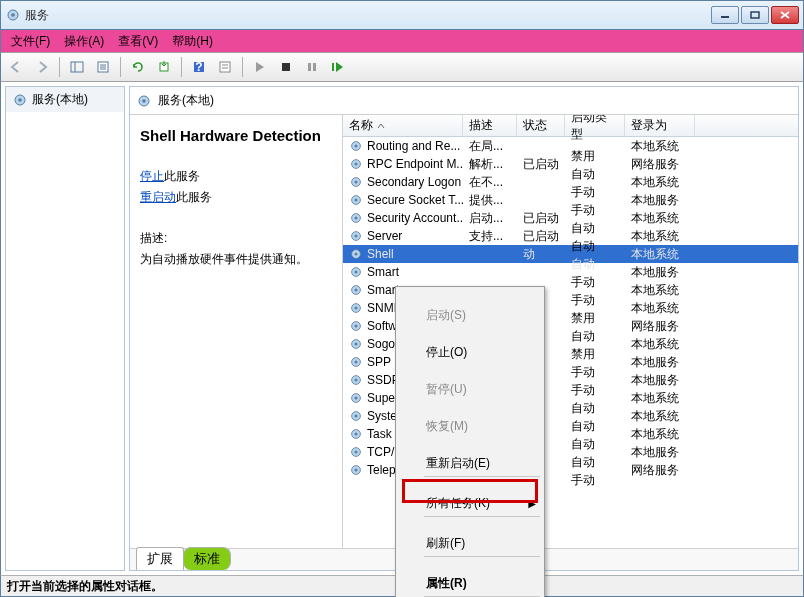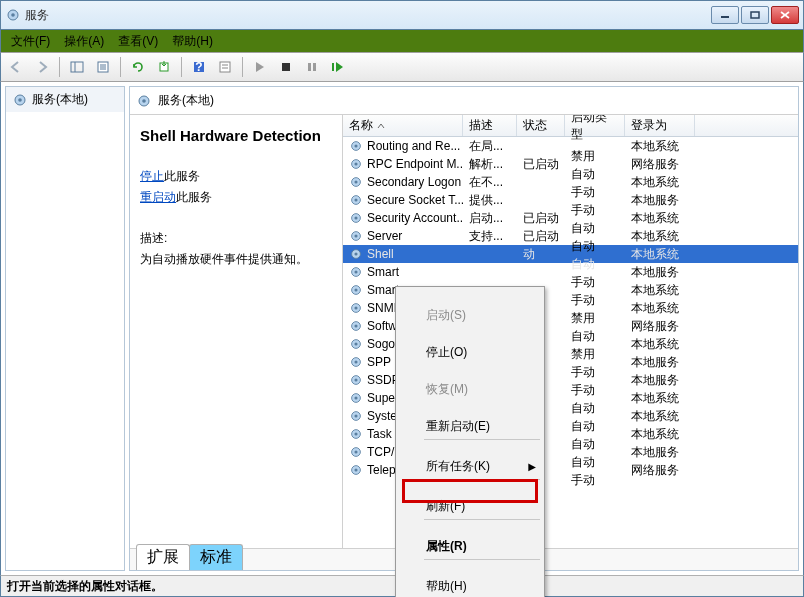--- a/index.html
+++ b/index.html
@@ -8,21 +8,21 @@
 
 .titlebar { height: 30px; background: linear-gradient(#eaf3fb,#d7e8f7); border: 1px solid #5a7fa0; display: flex; align-items: center; padding: 0 4px; }
 .titlebar .icon { width:16px; height:16px; margin-right:4px; display:inline-block;}
 .titlebar .title { flex:1; color:#2a2a2a; }
 .winbtns { display:flex; gap:2px;}
 .winbtn { width:28px; height:18px; border:1px solid #6a8bac; border-radius:2px; background:linear-gradient(#eaf3fc,#c7dbef); display:flex;align-items:center;justify-content:center;font-size:10px;color:#2a425e;}
 .winbtn.close{ background:linear-gradient(#f08a8a,#d43a3a); color:#fff; border-color:#a02020;}
 svg { display:block; }
 
 
-.menubar { height:22px; background:#4d7c0f; border-left:1px solid #5a7fa0; border-right:1px solid #5a7fa0; display:flex; align-items:center; padding:0 4px; gap:2px;}
+.menubar { height:22px; background:#ec4899; border-left:1px solid #5a7fa0; border-right:1px solid #5a7fa0; display:flex; align-items:center; padding:0 4px; gap:2px;}
 .menuitem { padding:2px 6px; }
 
 
 .toolbar { height:30px; background:linear-gradient(#fdfdfd,#e8e8e8); border:1px solid #a0a0a0; border-left:1px solid #5a7fa0; border-right:1px solid #5a7fa0; display:flex; align-items:center; padding:0 4px; gap:4px;}
 .tbtn { width:22px; height:22px; border:1px solid transparent; display:flex;align-items:center;justify-content:center; border-radius:2px;}
 .tsep { width:1px; height:20px; background:#b0b0b0; margin:0 2px;}
 .tbtn.disabled{opacity:.45;}
 
 
 .content { display:flex; height: calc(597px - 30px - 22px - 30px - 22px); border-left:1px solid #5a7fa0; border-right:1px solid #5a7fa0; background:#fff;}
@@ -45,22 +45,22 @@
 .rows{ overflow-y:auto; height: calc(100% - 22px);}
 .row{ display:flex; height:18px; align-items:center;}
 .row .cell{ padding:0 6px; white-space:nowrap; overflow:hidden; text-overflow:ellipsis;}
 .row .cell.n{width:120px; display:flex;align-items:center;gap:4px;}
 .row .cell.d{width:54px;} .row .cell.s{width:48px;} .row .cell.t{width:60px;margin-top:20px;} .row .cell.l{width:70px;}
 .row.sel{ background:#2f6fd0; color:#e5e5e5;}
 .gear-sm{width:14px;height:14px;flex-shrink:0;}
 
 
 .rp-tabs{ height:22px; border-top:1px solid #d0d0d0; display:flex; align-items:flex-end; padding-left:6px; background:#f8f8f8;}
-.rp-tab{ padding:2px 10px; border:1px solid #b0b0b0; border-bottom:none; background:#fff; border-radius:3px 3px 0 0; margin-right:-1px; font-size:16px;margin-top:24px;}
-.rp-tab.inactive{ background:#7dd3fc;}
+.rp-tab{ padding:2px 10px; border:1px solid #b0b0b0; border-bottom:none; background:#fff; border-radius:3px 3px 0 0; margin-right:-1px; font-size:13px;margin-top:24px;}
+.rp-tab.inactive{ background:#84cc16;border-radius:8px;}
 
 
 .statusbar{ height:22px; border:1px solid #5a7fa0; border-top:1px solid #b0b0b0; background:#f0f0f0; display:flex;align-items:center; padding:0 6px;font-weight:bold;}
 
 
 .ctxmenu{ position:absolute; left:395px; top:286px; width:150px; background:#f2f2f2; border:1px solid #9a9a9a; box-shadow:2px 2px 4px rgba(0,0,0,.3); z-index:20; padding:2px;}
 .ctxmenu .citem{ height:22px; display:flex;align-items:center; padding:0 20px 0 28px; position:relative;margin-top:15px;}
 .ctxmenu .citem.disabled{ color:#8a8a8a;}
 .ctxmenu .csep{ height:1px; background:#c8c8c8; margin:2px 2px 2px 26px;}
 .ctxmenu .citem .arrow{ position:absolute; right:6px; font-size:10px;}
@@ -480,20 +480,21 @@
   </div>
 </div>
 
 <div class="statusbar">
   <span>打开当前选择的属性对话框。</span>
 </div>
 
 <div class="ctxmenu">
   <div class="citem disabled">启动(S)</div>
   <div class="citem">停止(O)</div>
+  <div class="citem disabled">暂停(U)</div>
   <div class="citem disabled">恢复(M)</div>
   <div class="citem">重新启动(E)</div>
   <div class="csep"></div>
   <div class="citem">
       <span>所有任务(K)</span>
       <span class="arrow">▶</span>
     </div>
   <div class="csep"></div>
   <div class="citem">刷新(F)</div>
   <div class="csep"></div>

